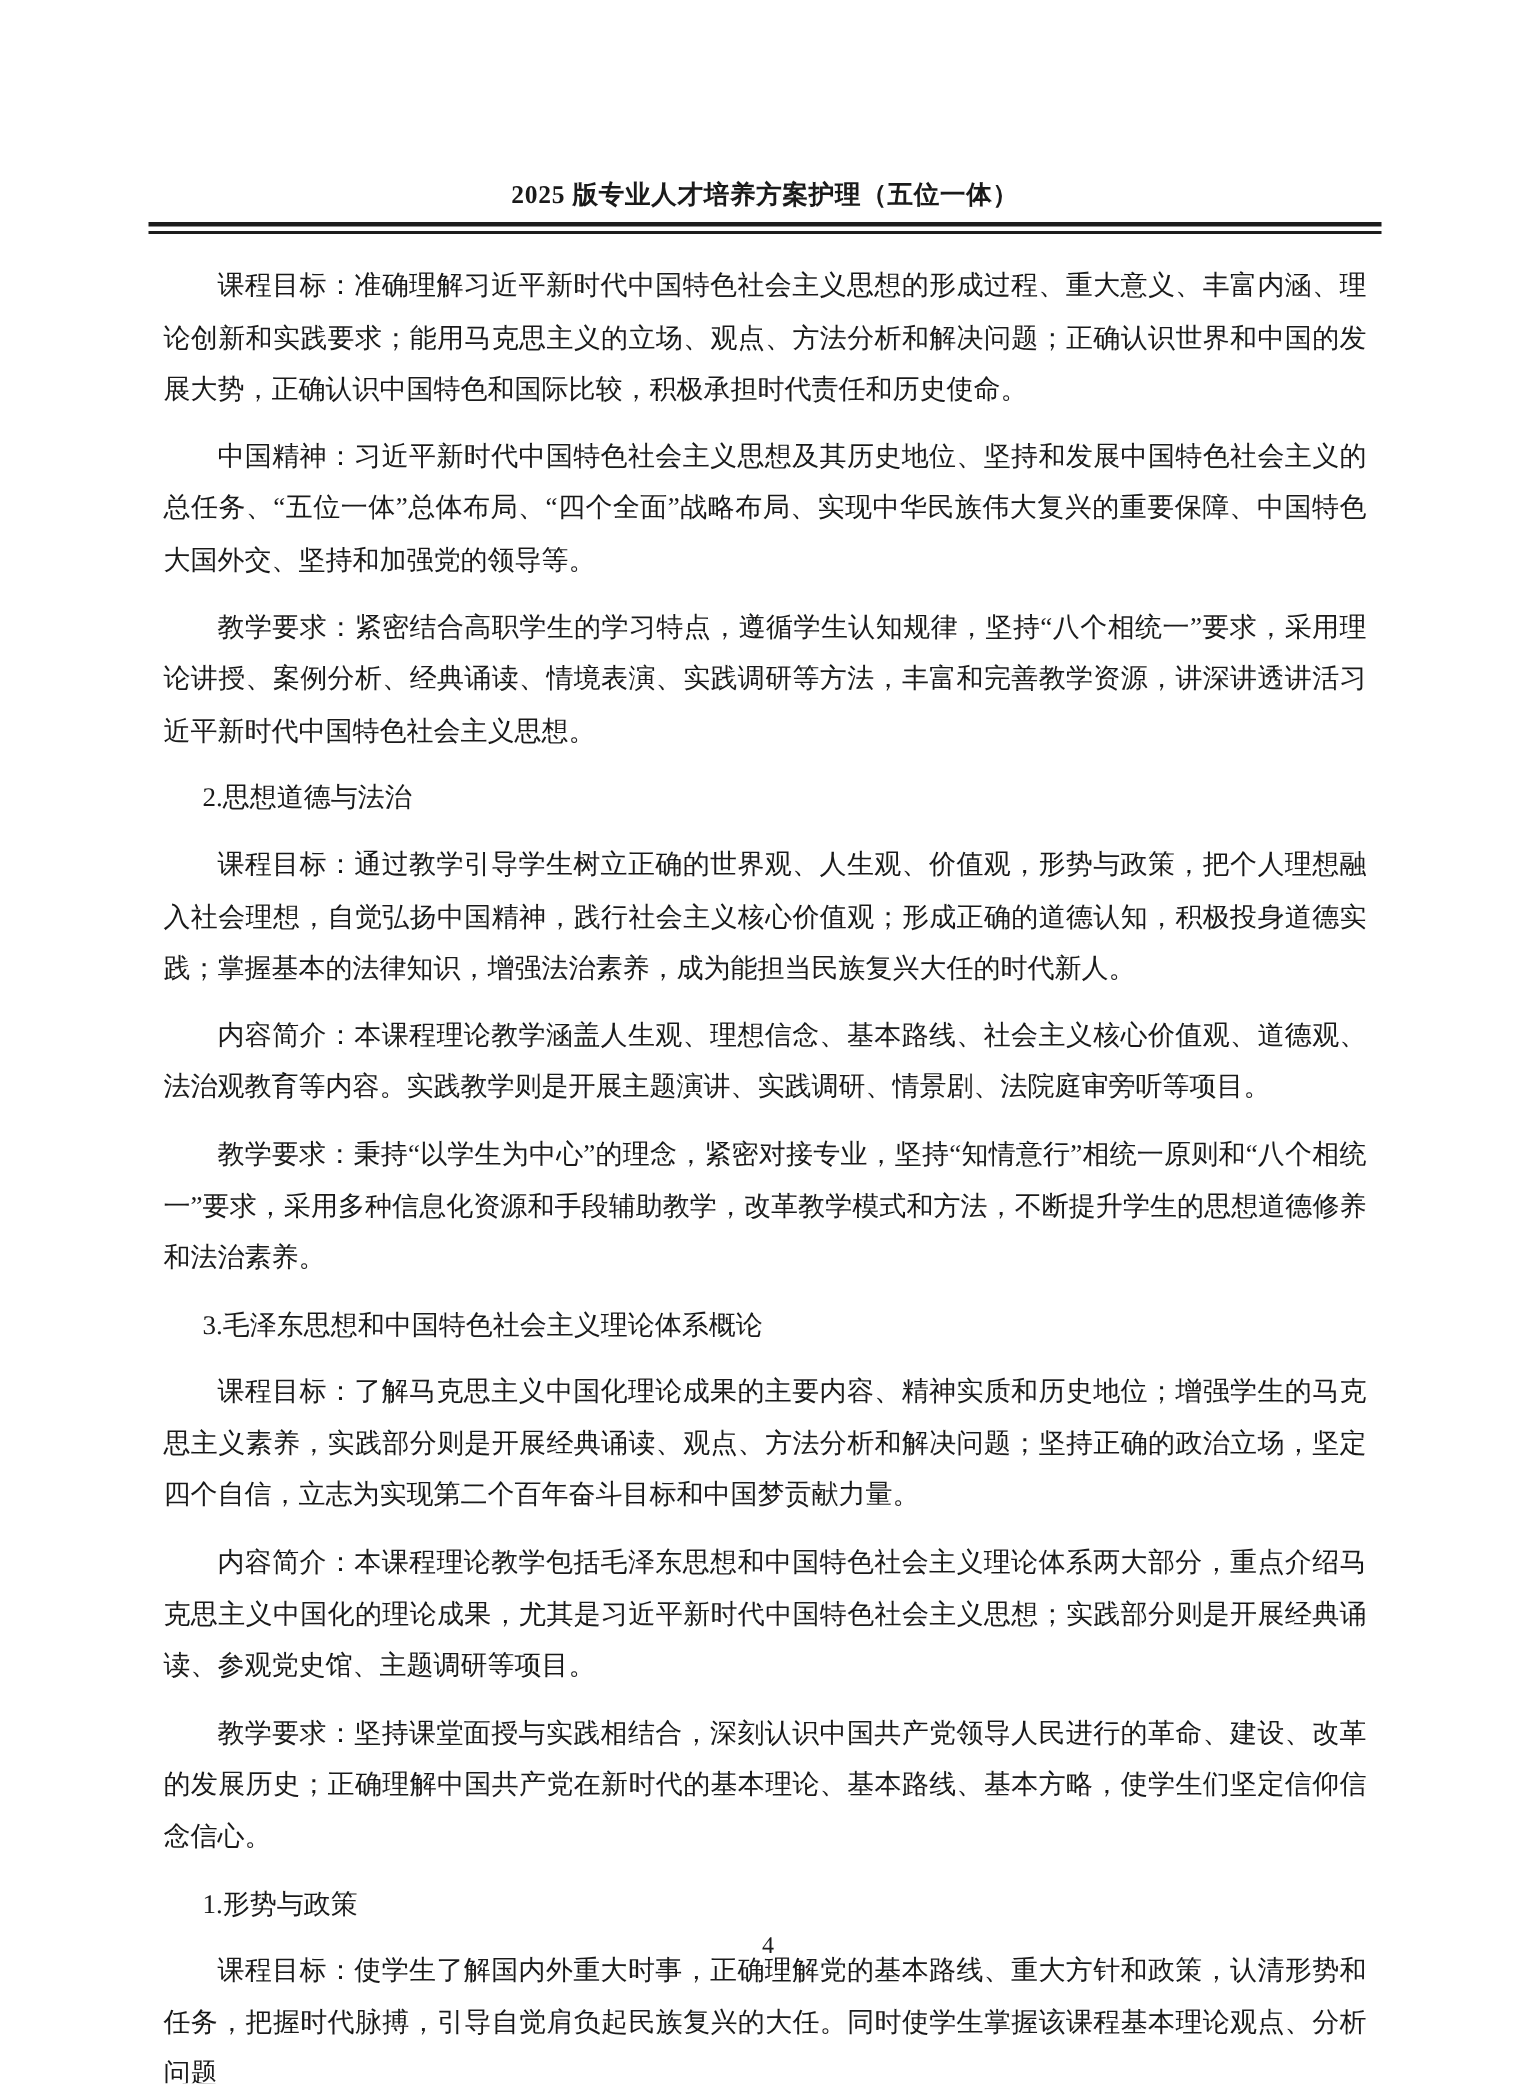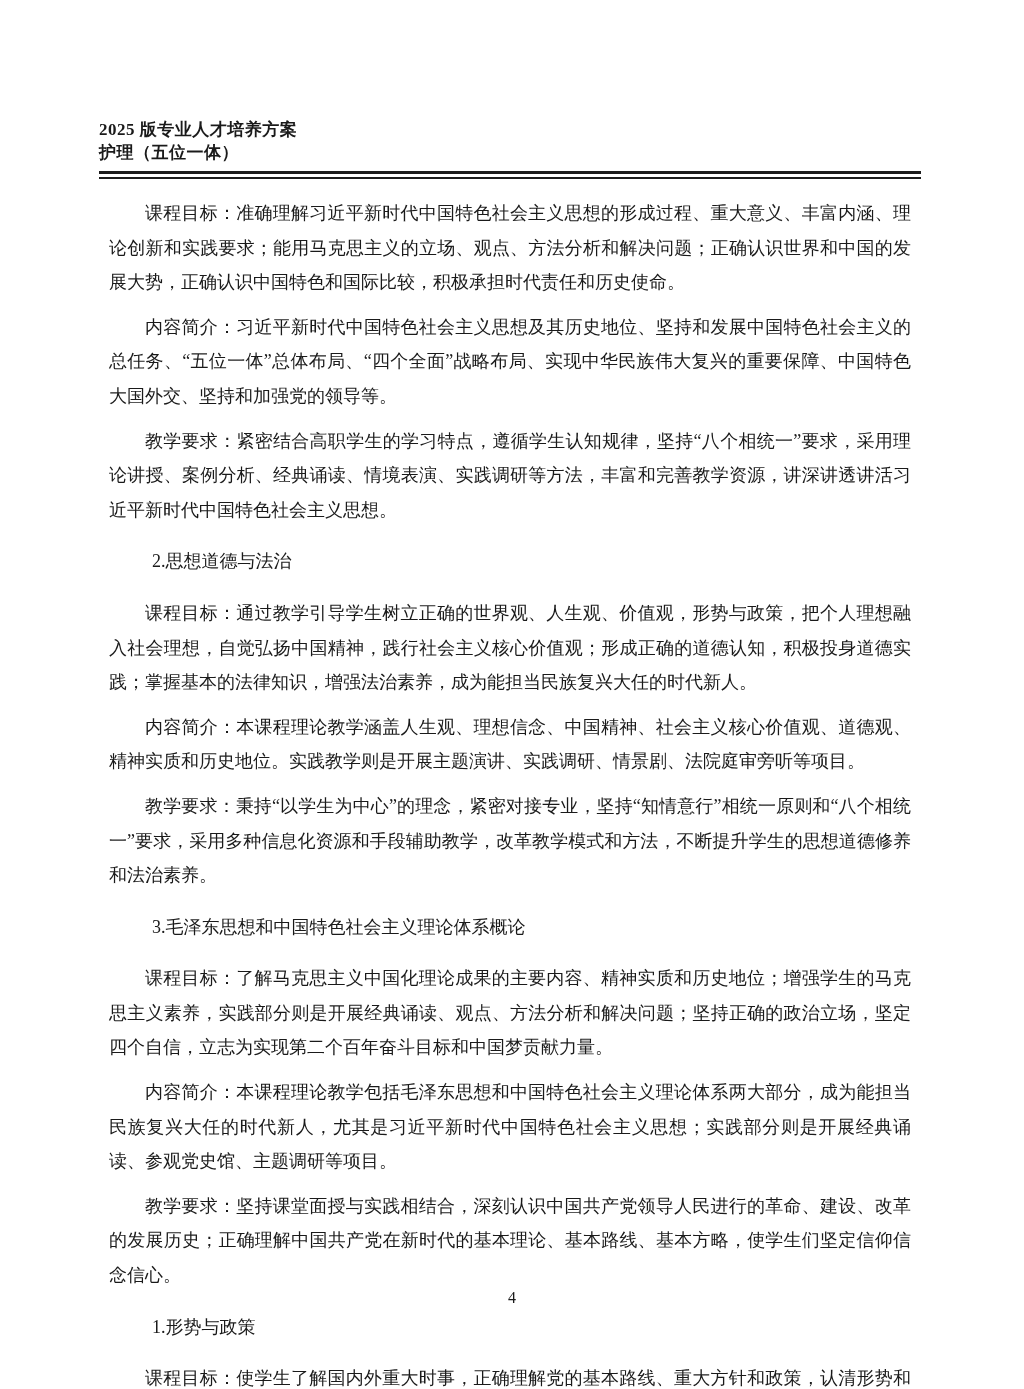--- a/index.html
+++ b/index.html
@@ -18,47 +18,46 @@
     box-sizing: border-box;
   }
   .content-area {
     position: absolute;
     left: 99px;
     right: 103px;
     top: 0;
   }
   .doc-header {
     display: flex;
-    justify-content: space-between;
+    justify-content: center;
     align-items: baseline;
     margin-top: 118px;
     font-size: 17px;
     font-weight: bold;
     letter-spacing: 0.5px;
-    flex-direction: column;
   }
   .header-rule {
     margin-top: 7px;
     height: 3px;
     border-top: 3px solid #1c1c1c;
     border-bottom: 2px solid #1c1c1c;
   }
   .doc-body {
     margin-top: 17px;
     font-size: 18px;
     line-height: 34.6px;
     text-align: justify;
   }
   .para {
     margin: 10px;
     text-indent: 2em;
     word-break: break-all;
   }
   .heading {
-    margin: 17px;
+    margin: 0;
     text-indent: 2em;
     text-align: left;
   }
   .page-number {
     position: absolute;
     left: 0;
     right: 0;
     bottom: 82px;
     text-align: center;
     font-size: 16px;
@@ -73,29 +72,29 @@
 
     <div class="doc-header">
       <span>2025 版专业人才培养方案</span>
       <span>护理（五位一体）</span>
     </div>
 
     <div class="header-rule"></div>
 
     <div class="doc-body">
       <p class="para">课程目标：准确理解习近平新时代中国特色社会主义思想的形成过程、重大意义、丰富内涵、理论创新和实践要求；能用马克思主义的立场、观点、方法分析和解决问题；正确认识世界和中国的发展大势，正确认识中国特色和国际比较，积极承担时代责任和历史使命。</p>
-      <p class="para">内容简介：习近平新时代中国特色社会主义思想及其历史地位、坚持和发展中国特色社会主义的总任务、“五位一体”总体布局、“四个全面”战略布局、实现中华民族伟大复兴的重要保障、中国特色大国外交、坚持和加强党的领导等。</p>
+      <p class="para">中国精神：习近平新时代中国特色社会主义思想及其历史地位、坚持和发展中国特色社会主义的总任务、“五位一体”总体布局、“四个全面”战略布局、实现中华民族伟大复兴的重要保障、中国特色大国外交、坚持和加强党的领导等。</p>
       <p class="para">教学要求：紧密结合高职学生的学习特点，遵循学生认知规律，坚持“八个相统一”要求，采用理论讲授、案例分析、经典诵读、情境表演、实践调研等方法，丰富和完善教学资源，讲深讲透讲活习近平新时代中国特色社会主义思想。</p>
       <p class="heading">2.思想道德与法治</p>
       <p class="para">课程目标：通过教学引导学生树立正确的世界观、人生观、价值观，形势与政策，把个人理想融入社会理想，自觉弘扬中国精神，践行社会主义核心价值观；形成正确的道德认知，积极投身道德实践；掌握基本的法律知识，增强法治素养，成为能担当民族复兴大任的时代新人。</p>
-      <p class="para">内容简介：本课程理论教学涵盖人生观、理想信念、中国精神、社会主义核心价值观、道德观、精神实质和历史地位。实践教学则是开展主题演讲、实践调研、情景剧、法院庭审旁听等项目。</p>
+      <p class="para">内容简介：本课程理论教学涵盖人生观、理想信念、基本路线、社会主义核心价值观、道德观、法治观教育等内容。实践教学则是开展主题演讲、实践调研、情景剧、法院庭审旁听等项目。</p>
       <p class="para">教学要求：秉持“以学生为中心”的理念，紧密对接专业，坚持“知情意行”相统一原则和“八个相统一”要求，采用多种信息化资源和手段辅助教学，改革教学模式和方法，不断提升学生的思想道德修养和法治素养。</p>
       <p class="heading">3.毛泽东思想和中国特色社会主义理论体系概论</p>
       <p class="para">课程目标：了解马克思主义中国化理论成果的主要内容、精神实质和历史地位；增强学生的马克思主义素养，实践部分则是开展经典诵读、观点、方法分析和解决问题；坚持正确的政治立场，坚定四个自信，立志为实现第二个百年奋斗目标和中国梦贡献力量。</p>
-      <p class="para">内容简介：本课程理论教学包括毛泽东思想和中国特色社会主义理论体系两大部分，成为能担当民族复兴大任的时代新人，尤其是习近平新时代中国特色社会主义思想；实践部分则是开展经典诵读、参观党史馆、主题调研等项目。</p>
+      <p class="para">内容简介：本课程理论教学包括毛泽东思想和中国特色社会主义理论体系两大部分，重点介绍马克思主义中国化的理论成果，尤其是习近平新时代中国特色社会主义思想；实践部分则是开展经典诵读、参观党史馆、主题调研等项目。</p>
       <p class="para">教学要求：坚持课堂面授与实践相结合，深刻认识中国共产党领导人民进行的革命、建设、改革的发展历史；正确理解中国共产党在新时代的基本理论、基本路线、基本方略，使学生们坚定信仰信念信心。</p>
       <p class="heading">1.形势与政策</p>
       <p class="para">课程目标：使学生了解国内外重大时事，正确理解党的基本路线、重大方针和政策，认清形势和任务，把握时代脉搏，引导自觉肩负起民族复兴的大任。同时使学生掌握该课程基本理论观点、分析问题</p>
     </div>
 
   </div>
 
   <div class="page-number">4</div>
 </div>
 

